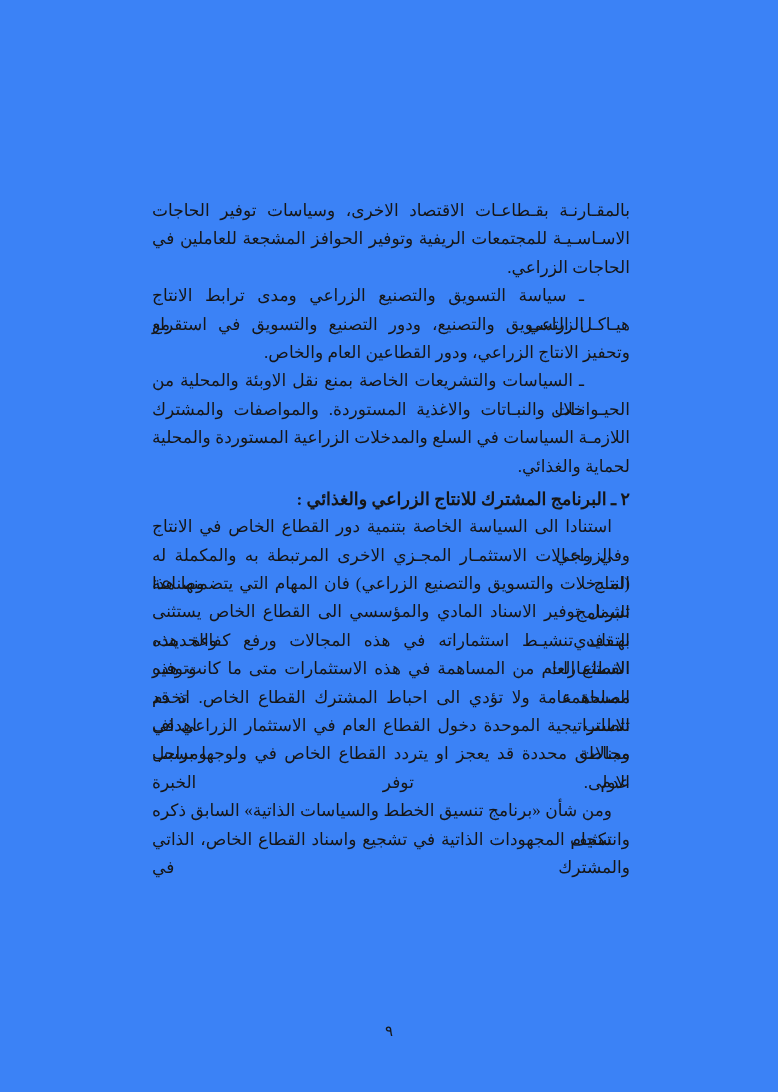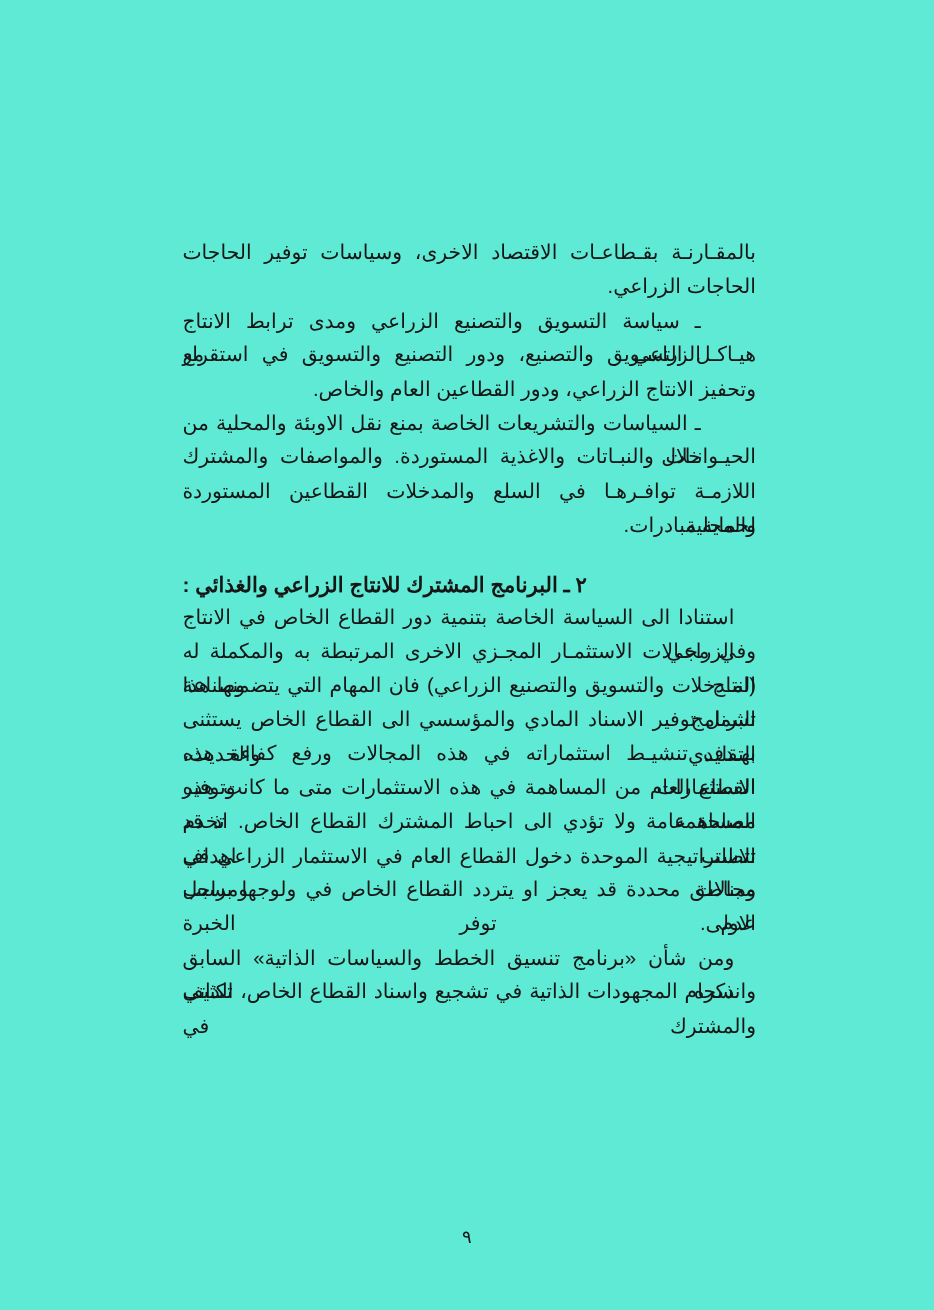--- a/index.html
+++ b/index.html
@@ -4,23 +4,23 @@
 <style>
   html, body {
     margin: 0;
     padding: 0;
     background: #ffffff;
   }
   .page {
     position: relative;
     width: 778px;
     height: 1092px;
-    background: #5eead4;
+    background: #3b82f6;
     overflow: hidden;
-    font-family: Liberation Sans, sans-serif;
+    font-family: Liberation Serif, serif;
     color: #161616;
     direction: rtl;
   }
   .text-column {
     position: absolute;
     top: 197px;
     right: 148px;
     width: 478px;
     font-size: 17px;
     line-height: 28.4px;
@@ -37,59 +37,60 @@
     text-align-last: right;
   }
   .indent-dash {
     padding-right: 46px;
   }
   .indent-para {
     padding-right: 18px;
   }
   .section-heading {
     direction: rtl;
-    text-align: left;
+    text-align: right;
     font-weight: bold;
     font-size: 17.5px;
     line-height: 28.4px;
-    margin-top: 20px;
+    margin-top: 4px;
   }
   .page-number {
     position: absolute;
     top: 1022px;
     left: 0;
     width: 778px;
     text-align: center;
     font-size: 15px;
     color: #161616;
   }
 </style>
 </head>
 <body>
 
 <div class="page">
 
   <div class="text-column">
 
     <div>
       <div class="line">بالمقـارنـة بقـطاعـات الاقتصاد الاخرى، وسياسات توفير الحاجات</div>
+      <div class="line">الاسـاسـيـة للمجتمعات الريفية وتوفير الحوافز المشجعة للعاملين في</div>
       <div class="line line-last">الحاجات الزراعي.</div>
     </div>
 
     <div>
       <div class="line indent-dash">ـ سياسة التسويق والتصنيع الزراعي ومدى ترابط الانتاج الزراعي مع</div>
       <div class="line">هيـاكـل التسـويق والتصنيع، ودور التصنيع والتسويق في استقرار</div>
       <div class="line line-last">وتحفيز الانتاج الزراعي، ودور القطاعين العام والخاص.</div>
     </div>
 
     <div>
       <div class="line indent-dash">ـ السياسات والتشريعات الخاصة بمنع نقل الاوبئة والمحلية من خلال</div>
       <div class="line">الحيـوانـات والنبـاتات والاغذية المستوردة. والمواصفات والمشترك</div>
-      <div class="line">اللازمـة توافـرهـا في السلع والمدخلات القطاعين المستوردة والمحلية</div>
-      <div class="line line-last">لحماية مبادرات.</div>
+      <div class="line">اللازمـة السياسات في السلع والمدخلات الزراعية المستوردة والمحلية</div>
+      <div class="line line-last">لحماية والغذائي.</div>
     </div>
 
     <div class="section-heading">٢ ـ البرنامج المشترك للانتاج الزراعي والغذائي :</div>
 
     <div>
       <div class="line indent-para">استنادا الى السياسة الخاصة بتنمية دور القطاع الخاص في الانتاج الزراعي</div>
       <div class="line">وفي مجـالات الاستثمـار المجـزي الاخرى المرتبطة به والمكملة له (انتاج وصناعة</div>
       <div class="line">المـدخلات والتسويق والتصنيع الزراعي) فان المهام التي يتضمنها هذا البرنامج</div>
       <div class="line">تشمل توفير الاسناد المادي والمؤسسي الى القطاع الخاص يستثنى التقليدي والحديث،</div>
       <div class="line">بهـدف تنشيـط استثماراته في هذه المجالات ورفع كفاءة هذه الاستثمارات وتوفير</div>

